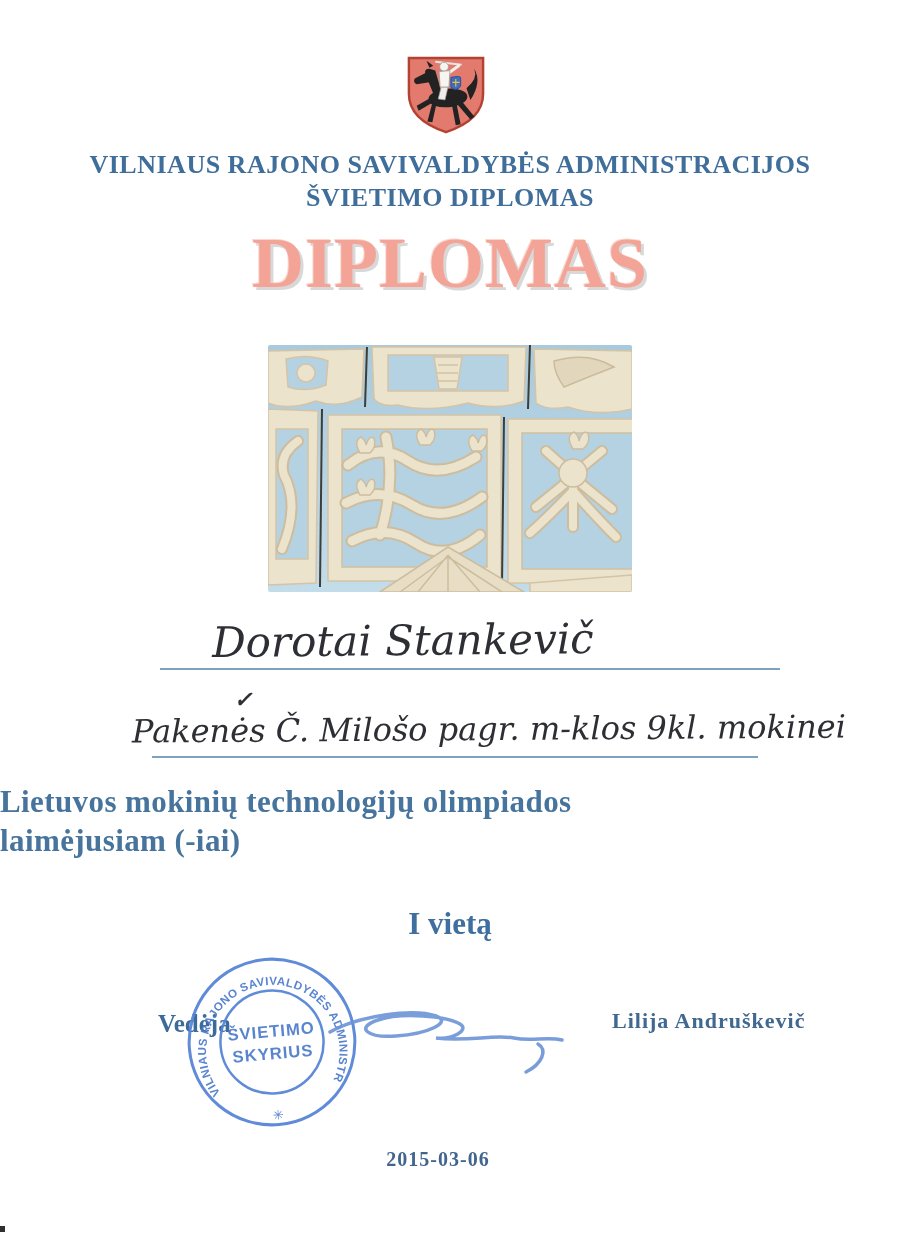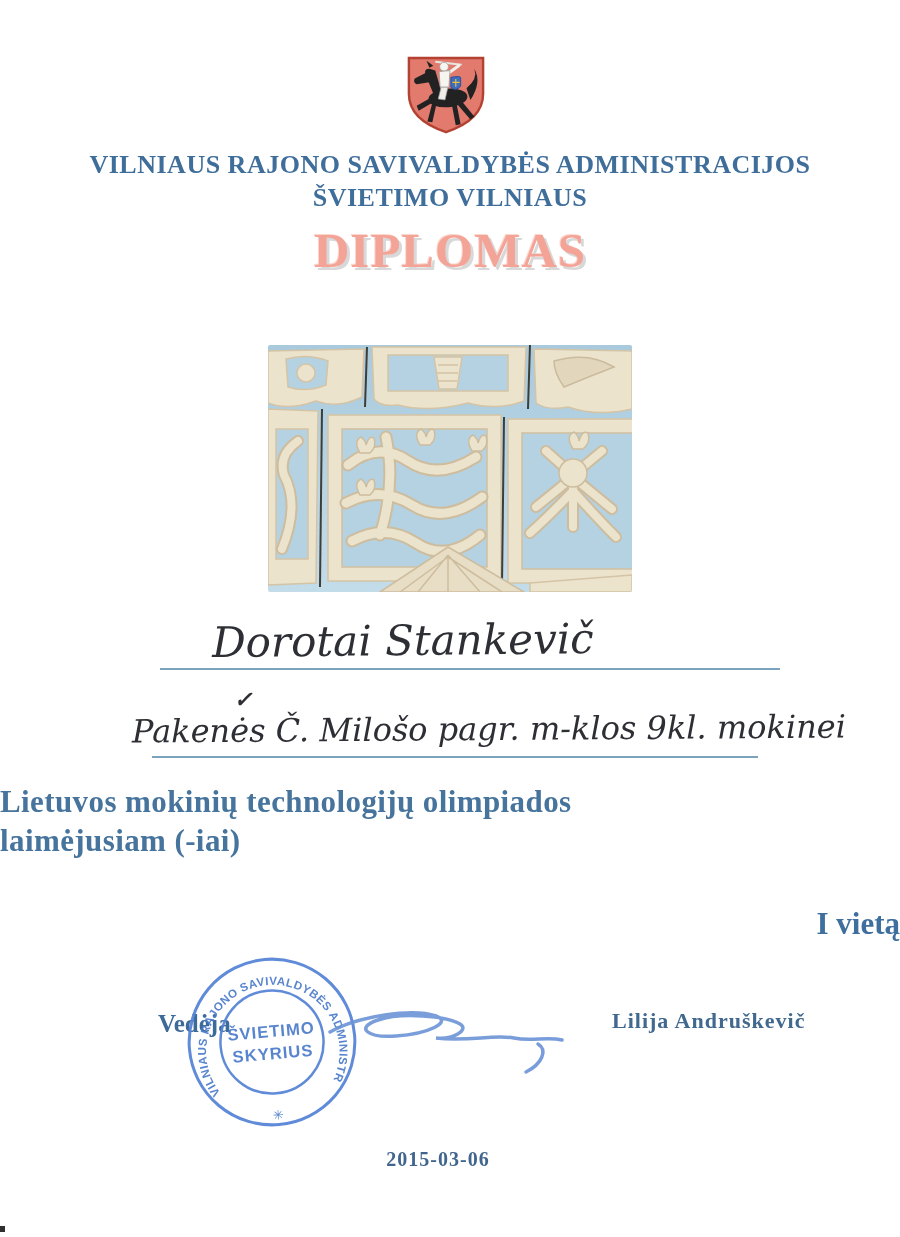--- a/index.html
+++ b/index.html
@@ -12,21 +12,21 @@
   .abs{position:absolute;}
   
   .org{
     top:148px;left:0;width:900px;text-align:center;
     color:#3f6e9b;font-weight:bold;font-size:26px;line-height:33px;
     letter-spacing:0.5px;
   }
   
   .title{
     top:222px;left:0;width:900px;text-align:center;
-    font-size:49px;font-weight:bold;letter-spacing:1px;
+    font-size:72px;font-weight:bold;letter-spacing:1px;
     color:#f4a397;
     text-shadow:3px 3px 0 #d8d8d8, -1px -1px 0 #fbd6cd;
   }
   
   .photo{top:345px;left:268px;width:364px;height:247px;border-radius:2px;overflow:hidden;}
   
   .hand{
     font-family:"DejaVu Serif", serif;font-style:italic;
     color:#2e2f35;white-space:nowrap;
   }
@@ -36,21 +36,21 @@
   .wline{height:2px;background:#7ba3bd;}
   .wline1{top:668px;left:160px;width:620px;}
   .wline2{top:756px;left:152px;width:606px;}
   
   .award{
     top:782px;left:0;width:900px;text-align:left;
     color:#46749c;font-weight:bold;font-size:31px;line-height:39px;
     letter-spacing:0.4px;
   }
   .place{
-    top:906px;left:0;width:900px;text-align:right;
+    top:906px;left:0;width:900px;text-align:center;
     color:#3f6f9e;font-weight:bold;font-size:31px;font-family:Liberation Serif, serif;
   }
   
   .role{top:1010px;left:158px;color:#3c6b99;font-weight:bold;font-size:25px;}
   .signer{top:1008px;left:612px;color:#41688f;font-weight:bold;font-size:22px;letter-spacing:1px;}
   .stamp{top:946px;left:176px;width:192px;height:192px;transform:rotate(-5deg);opacity:0.93;}
   .sig{top:988px;left:318px;width:275px;height:105px;}
   .date{
     top:1148px;left:0;width:900px;text-align:center;
     color:#41658d;font-weight:bold;font-size:20px;letter-spacing:1px;
@@ -82,21 +82,21 @@
       <circle cx="43" cy="12" r="4.5" fill="#f7f5f0" stroke="#9a9a9a" stroke-width="0.8"></circle>
       <path d="M38,17 L49,16 L48,33 L39,33 Z" fill="#f7f5f0" stroke="#9a9a9a" stroke-width="0.8"></path>
       <path d="M40,33 L37,45 L44,46 L47,33 Z" fill="#f0eee8" stroke="#9a9a9a" stroke-width="0.7"></path>
       <path d="M50,23 q9,-2 10,0 v9 q-5,6 -10,1 z" fill="#3d6cc0" stroke="#2a4f96" stroke-width="1"></path>
       <path d="M55,24.5 v8 M51.5,28 h7.5" stroke="#e8c23a" stroke-width="1.2" fill="none"></path>
     </g>
   </svg>
 
   <div class="abs org">
     <div>VILNIAUS RAJONO SAVIVALDYBĖS ADMINISTRACIJOS</div>
-    <div>ŠVIETIMO VILNIAUS</div>
+    <div>ŠVIETIMO DIPLOMAS</div>
   </div>
 
   <div class="abs title">DIPLOMAS</div>
 
   <svg class="abs photo" viewBox="0 0 364 247" aria-hidden="true">
     <defs>
       <linearGradient id="bgfade" x1="0" y1="0" x2="0" y2="1">
         <stop offset="0" stop-color="#a9cadd"></stop>
         <stop offset="1" stop-color="#c3dcea"></stop>
       </linearGradient>

